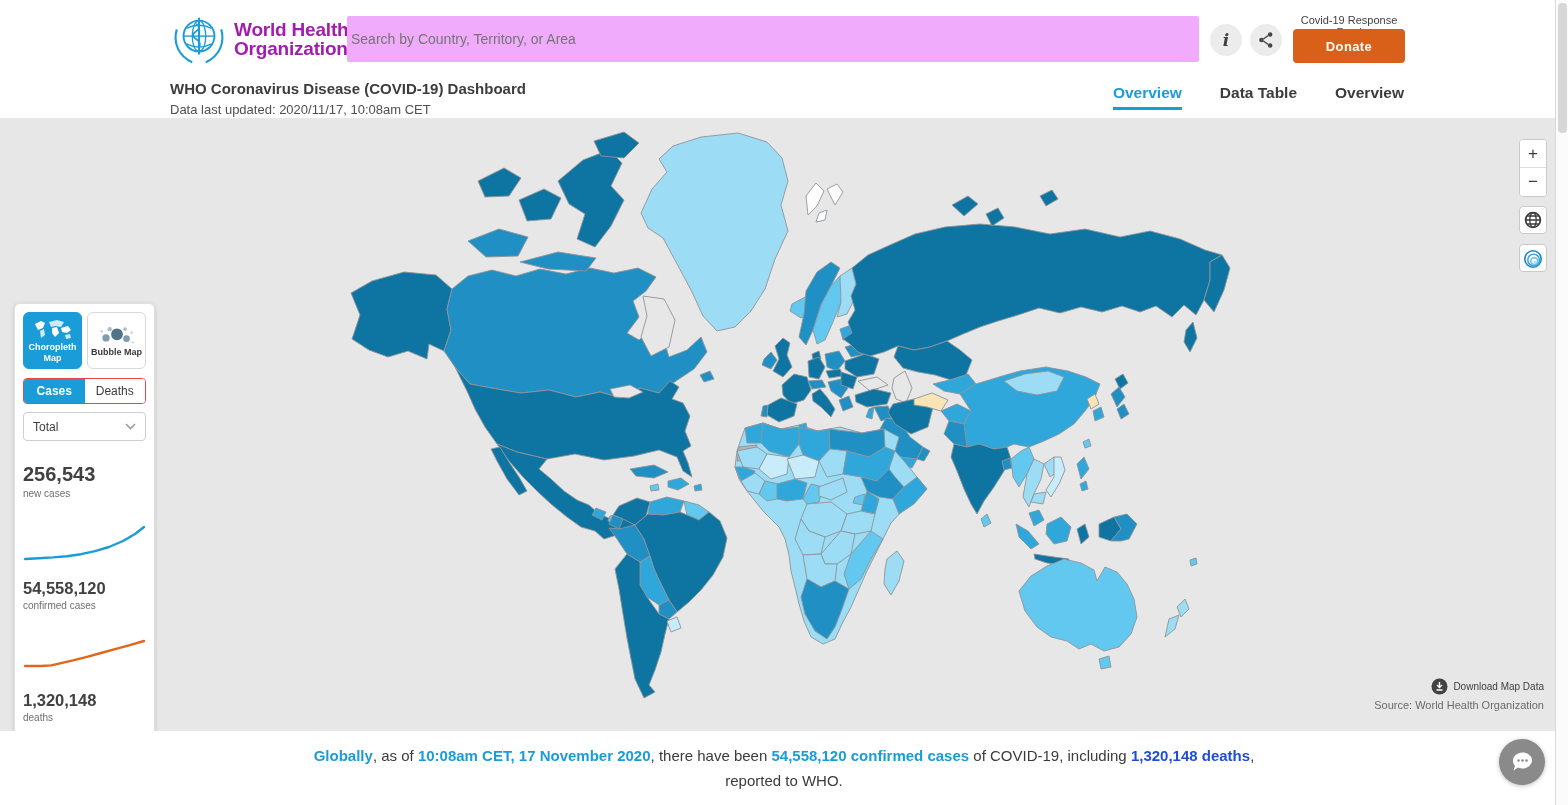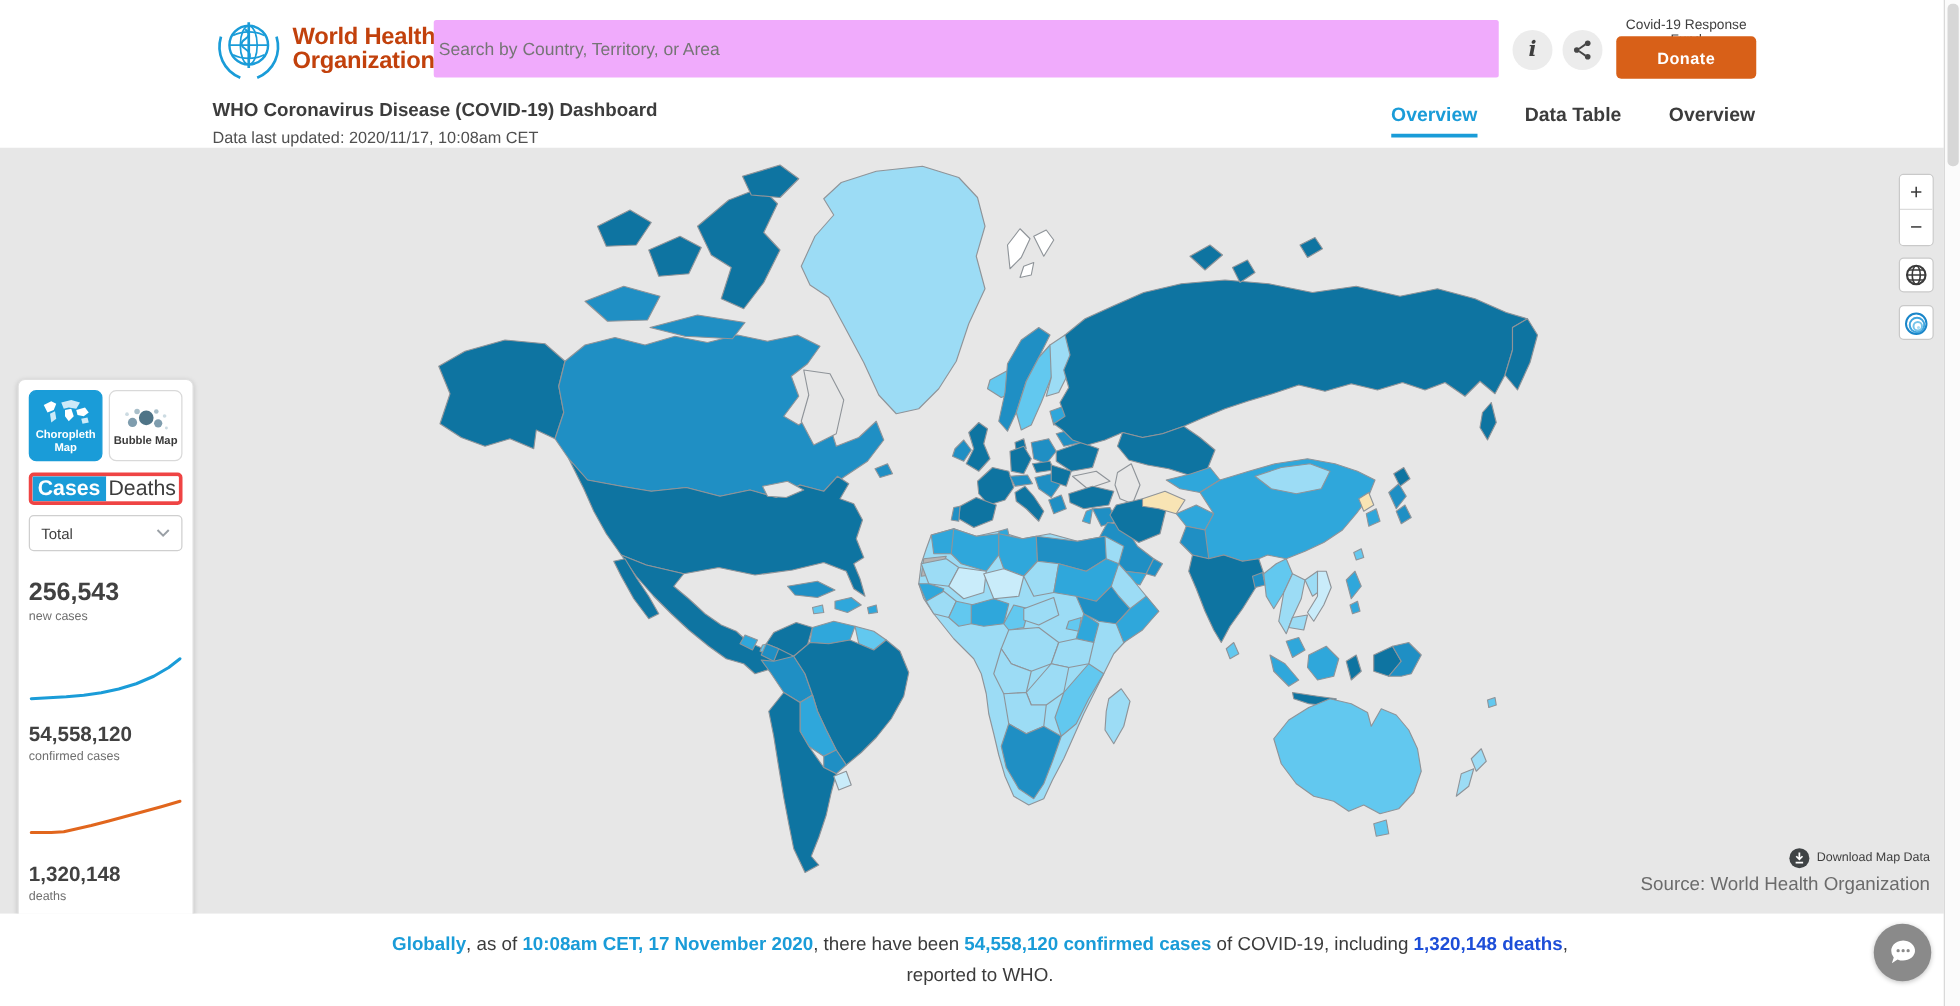--- a/index.html
+++ b/index.html
@@ -2,21 +2,21 @@
 <html><head>
 <meta charset="utf-8">
 <style>
   html,body{margin:0;padding:0;background:#fff;}
   *{box-sizing:border-box;font-family:"Liberation Sans",sans-serif;}
   .app{position:relative;width:1568px;height:805px;overflow:hidden;background:#fff;}
 
   
   .header{position:absolute;left:0;top:0;width:1568px;height:118px;background:#fff;z-index:5;}
   .logo{position:absolute;left:170px;top:10px;display:flex;align-items:center;}
-  .logo-text{margin-left:6px;color:#c2410c;font-weight:bold;font-size:19px;line-height:1.02;letter-spacing:-0.2px;}
+  .logo-text{margin-left:6px;color:#a21caf;font-weight:bold;font-size:19px;line-height:1.02;letter-spacing:-0.2px;}
   .search{position:absolute;left:347px;top:16px;width:852px;height:46px;background:#f0abfc;border:none;border-radius:2px;padding:0 4px;font-size:14px;color:#444;outline:none;}
   .search::placeholder{color:#757575;}
   .icon-circle{position:absolute;width:32px;height:32px;border-radius:50%;background:#ececec;border:none;display:flex;align-items:center;justify-content:center;cursor:pointer;padding:0;}
   .info-btn{left:1210px;top:24px;font-family:"DejaVu Serif",serif;font-style:italic;font-weight:bold;font-size:17px;color:#3f3f3f;}
   .share-btn{left:1250px;top:24px;}
   .fund-label{position:absolute;left:1291px;top:14px;width:116px;text-align:center;font-size:11px;color:#3f3f3f;}
   .donate{position:absolute;left:1293px;top:29px;width:112px;height:34px;background:#d86018;color:#fff;font-weight:bold;font-size:13px;border:none;border-radius:4px;letter-spacing:.4px;cursor:pointer;}
   .page-title{position:absolute;left:170px;top:80px;font-size:15px;font-weight:bold;color:#3c3c3c;}
   .updated{position:absolute;left:170px;top:102px;font-size:13px;color:#4f4f4f;}
   .nav{position:absolute;right:164px;top:84px;display:flex;gap:38px;font-size:15.5px;font-weight:bold;color:#3c3c3c;}
@@ -26,21 +26,21 @@
   
   .map-area{position:absolute;left:0;top:118px;width:1568px;height:613px;background:#e7e7e7;overflow:hidden;}
   .map-svg{position:absolute;left:0;top:0;}
 
   
   .panel{position:absolute;left:14px;top:185px;width:141px;min-height:410px;background:#ffffff;border:1px solid #e0e0e0;border-radius:6px;box-shadow:0 1px 4px rgba(0,0,0,.15);padding:8px 8px 12px;}
   .map-type{display:flex;gap:5px;}
   .mt-btn{width:60px;height:57px;border-radius:6px;display:flex;flex-direction:column;align-items:center;justify-content:center;font-size:9px;font-weight:bold;line-height:1.15;cursor:pointer;padding:2px;text-align:center;}
   .mt-btn.active{background:#1a9cd8;border:1px solid #1a9cd8;color:#fff;}
   .mt-btn.inactive{background:#fff;border:1px solid #d9d9d9;color:#3a3a3a;}
-  .seg{margin-top:9px;display:flex;height:26px;border:3px solid #ef4444;border-radius:4px;overflow:hidden;font-size:17px;}
+  .seg{margin-top:9px;display:flex;height:26px;border:1px solid #ef4444;border-radius:4px;overflow:hidden;font-size:12px;}
   .seg div{flex:1;display:flex;align-items:center;justify-content:center;cursor:pointer;}
   .seg .on{background:#1a9cd8;color:#fff;font-weight:bold;}
   .seg .off{background:#fff;color:#3c3c3c;}
   .dropdown{margin-top:8px;height:29px;border:1px solid #cfcfcf;border-radius:4px;display:flex;align-items:center;justify-content:space-between;padding:0 9px;font-size:12px;color:#3f3f3f;cursor:pointer;background:#fff;}
   .stats{margin-top:22px;text-align:left;padding-right:2px;}
   .stat-big{font-size:20px;font-weight:bold;color:#414141;}
   .stat-mid{font-size:16.5px;font-weight:bold;color:#414141;}
   .stat-label{font-size:10px;color:#6f6f6f;margin-top:2px;}
   .spark{display:block;margin:24px 0 16px auto;}
 
@@ -48,21 +48,21 @@
   .zoomctl{position:absolute;right:21px;top:21px;width:28px;background:#fff;border:1px solid #c9c9c9;border-radius:4px;overflow:hidden;}
   .zoomctl button{display:block;width:100%;height:28px;background:#fff;border:none;font-size:17px;color:#3a3a3a;cursor:pointer;padding:0;line-height:26px;}
   .zoomctl .zin{border-bottom:1px solid #dcdcdc;}
   .sq-btn{position:absolute;right:21px;width:28px;height:28px;background:#fff;border:1px solid #c9c9c9;border-radius:4px;display:flex;align-items:center;justify-content:center;cursor:pointer;padding:0;}
   .globe-btn{top:88px;}
   .spiral-btn{top:126px;}
 
   
   .attrib{position:absolute;right:24px;top:560px;text-align:right;}
   .attrib-row{display:flex;align-items:center;justify-content:flex-end;gap:5px;font-size:10px;color:#3e3e3e;}
-  .attrib-src{font-size:15px;color:#6b6b6b;margin-top:4px;}
+  .attrib-src{font-size:11px;color:#6b6b6b;margin-top:4px;}
 
   
   .footer{position:absolute;left:0;top:731px;width:1568px;height:74px;background:#fff;text-align:center;padding-top:13px;font-size:15px;color:#3b3b3b;line-height:1.65;}
   .f-blue{color:#1a9cd8;font-weight:bold;}
   .f-orange{color:#1d4ed8;font-weight:bold;}
   .f-plain{color:#3b3b3b;}
 
   .chat-btn{position:absolute;left:1499px;top:739px;width:46px;height:46px;border-radius:50%;background:#8a8a8a;border:none;display:flex;align-items:center;justify-content:center;cursor:pointer;box-shadow:0 1px 4px rgba(0,0,0,.25);z-index:9;}
 
   .scrollbar{position:absolute;right:0;top:0;width:13px;height:805px;background:#fbfbfb;border-left:1px solid #d9d9d9;z-index:10;}

